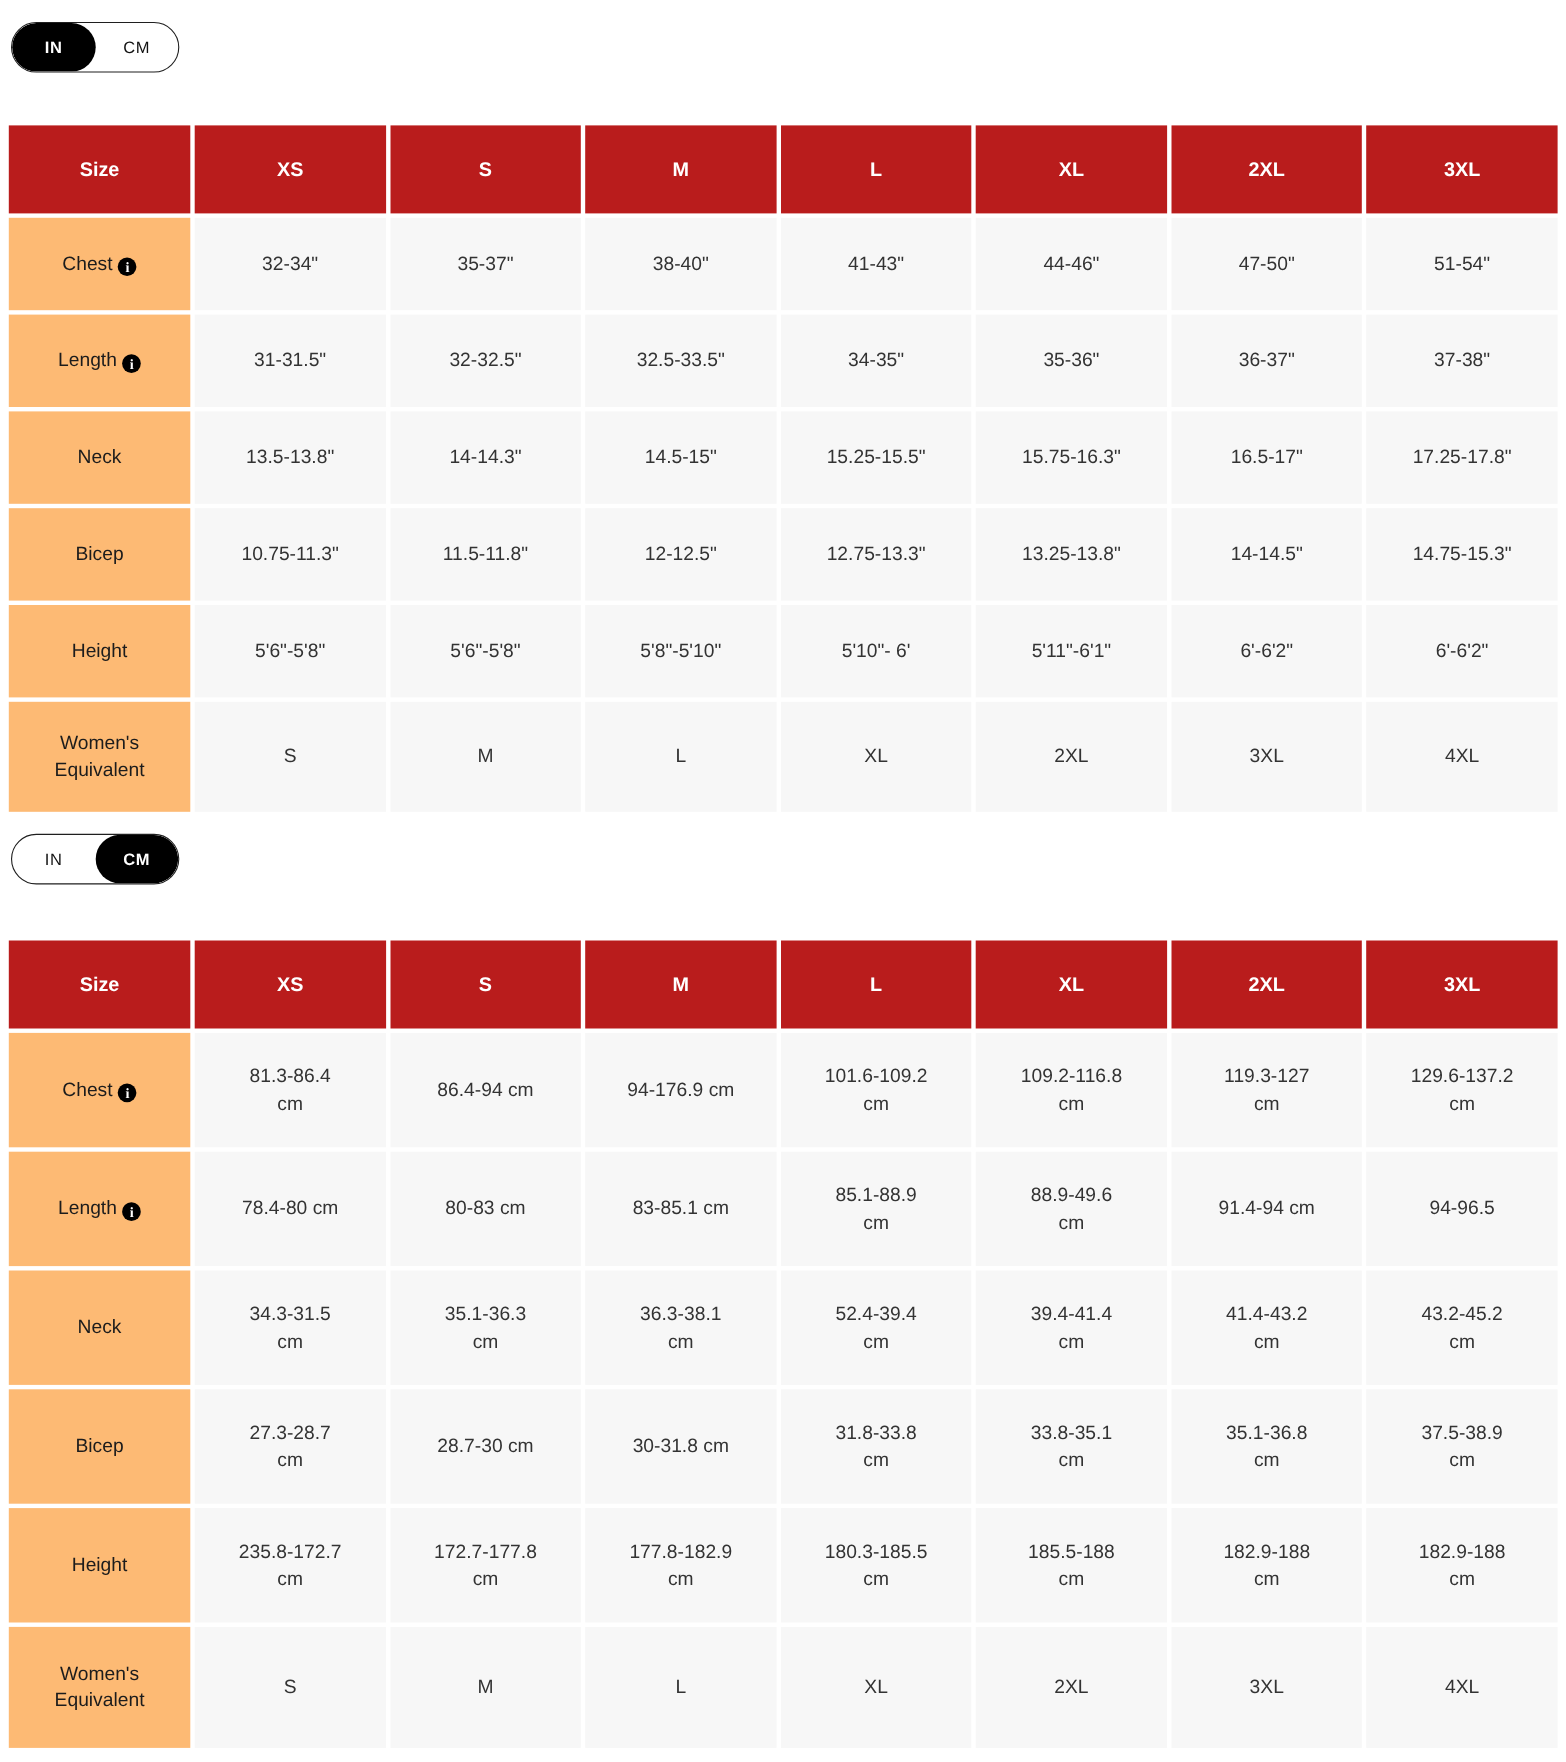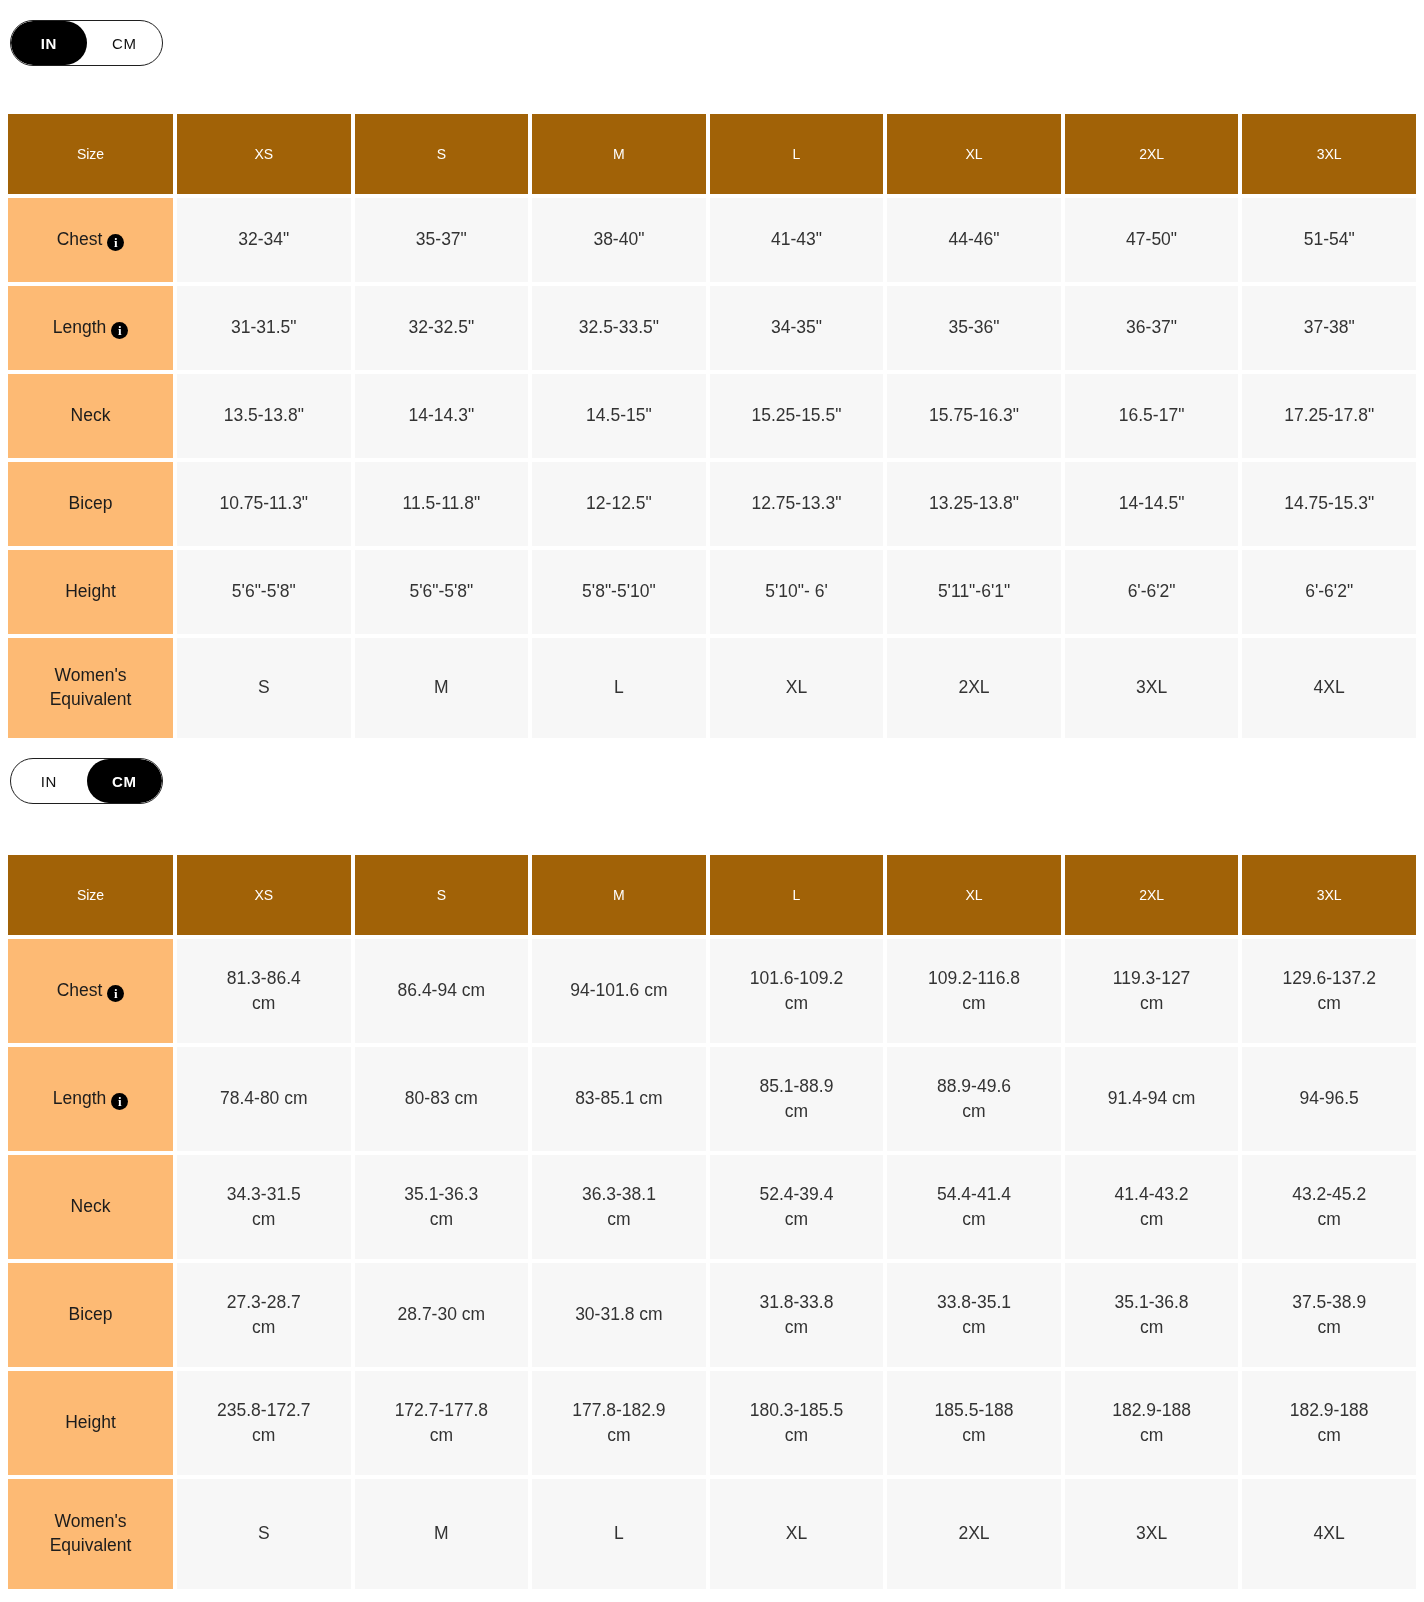--- a/index.html
+++ b/index.html
@@ -33,22 +33,22 @@
   table.size-table {
     width:1416px;
     margin:44px auto 0 auto;
     border-collapse:separate;
     border-spacing:4px;
     table-layout:fixed;
   }
   table.t-cm { margin-top:47px; }
   col.c-label { width:165px; }
   th {
-    background:#a16207; color:#ffffff;
-    font-size:14px; font-weight:400;
+    background:#b91c1c; color:#ffffff;
+    font-size:18px; font-weight:700;
     height:80px; text-align:center; vertical-align:middle;
     padding:0 6px;
   }
   td { text-align:center; vertical-align:middle; font-size:17.5px; }
   td.label {
     background:#fdba74; color:#1c1c1c;
     padding:0 14px; line-height:1.35;
   }
   td.val {
     background:#f7f7f7; color:#333333;
@@ -184,21 +184,21 @@
           <th>2XL</th>
           <th>3XL</th>
         </tr>
       </thead>
     <tbody>
         <tr>
           <td class="label">Chest<span class="info-icon">i</span></td>
           <td class="val">81.3-86.4
 cm</td>
           <td class="val">86.4-94 cm</td>
-          <td class="val">94-101.6 cm</td>
+          <td class="val">94-176.9 cm</td>
           <td class="val">101.6-109.2
 cm</td>
           <td class="val">109.2-116.8
 cm</td>
           <td class="val">119.3-127
 cm</td>
           <td class="val">129.6-137.2
 cm</td>
         </tr>
         <tr>
@@ -216,21 +216,21 @@
         <tr>
           <td class="label">Neck</td>
           <td class="val">34.3-31.5
 cm</td>
           <td class="val">35.1-36.3
 cm</td>
           <td class="val">36.3-38.1
 cm</td>
           <td class="val">52.4-39.4
 cm</td>
-          <td class="val">54.4-41.4
+          <td class="val">39.4-41.4
 cm</td>
           <td class="val">41.4-43.2
 cm</td>
           <td class="val">43.2-45.2
 cm</td>
         </tr>
         <tr>
           <td class="label">Bicep</td>
           <td class="val">27.3-28.7
 cm</td>

